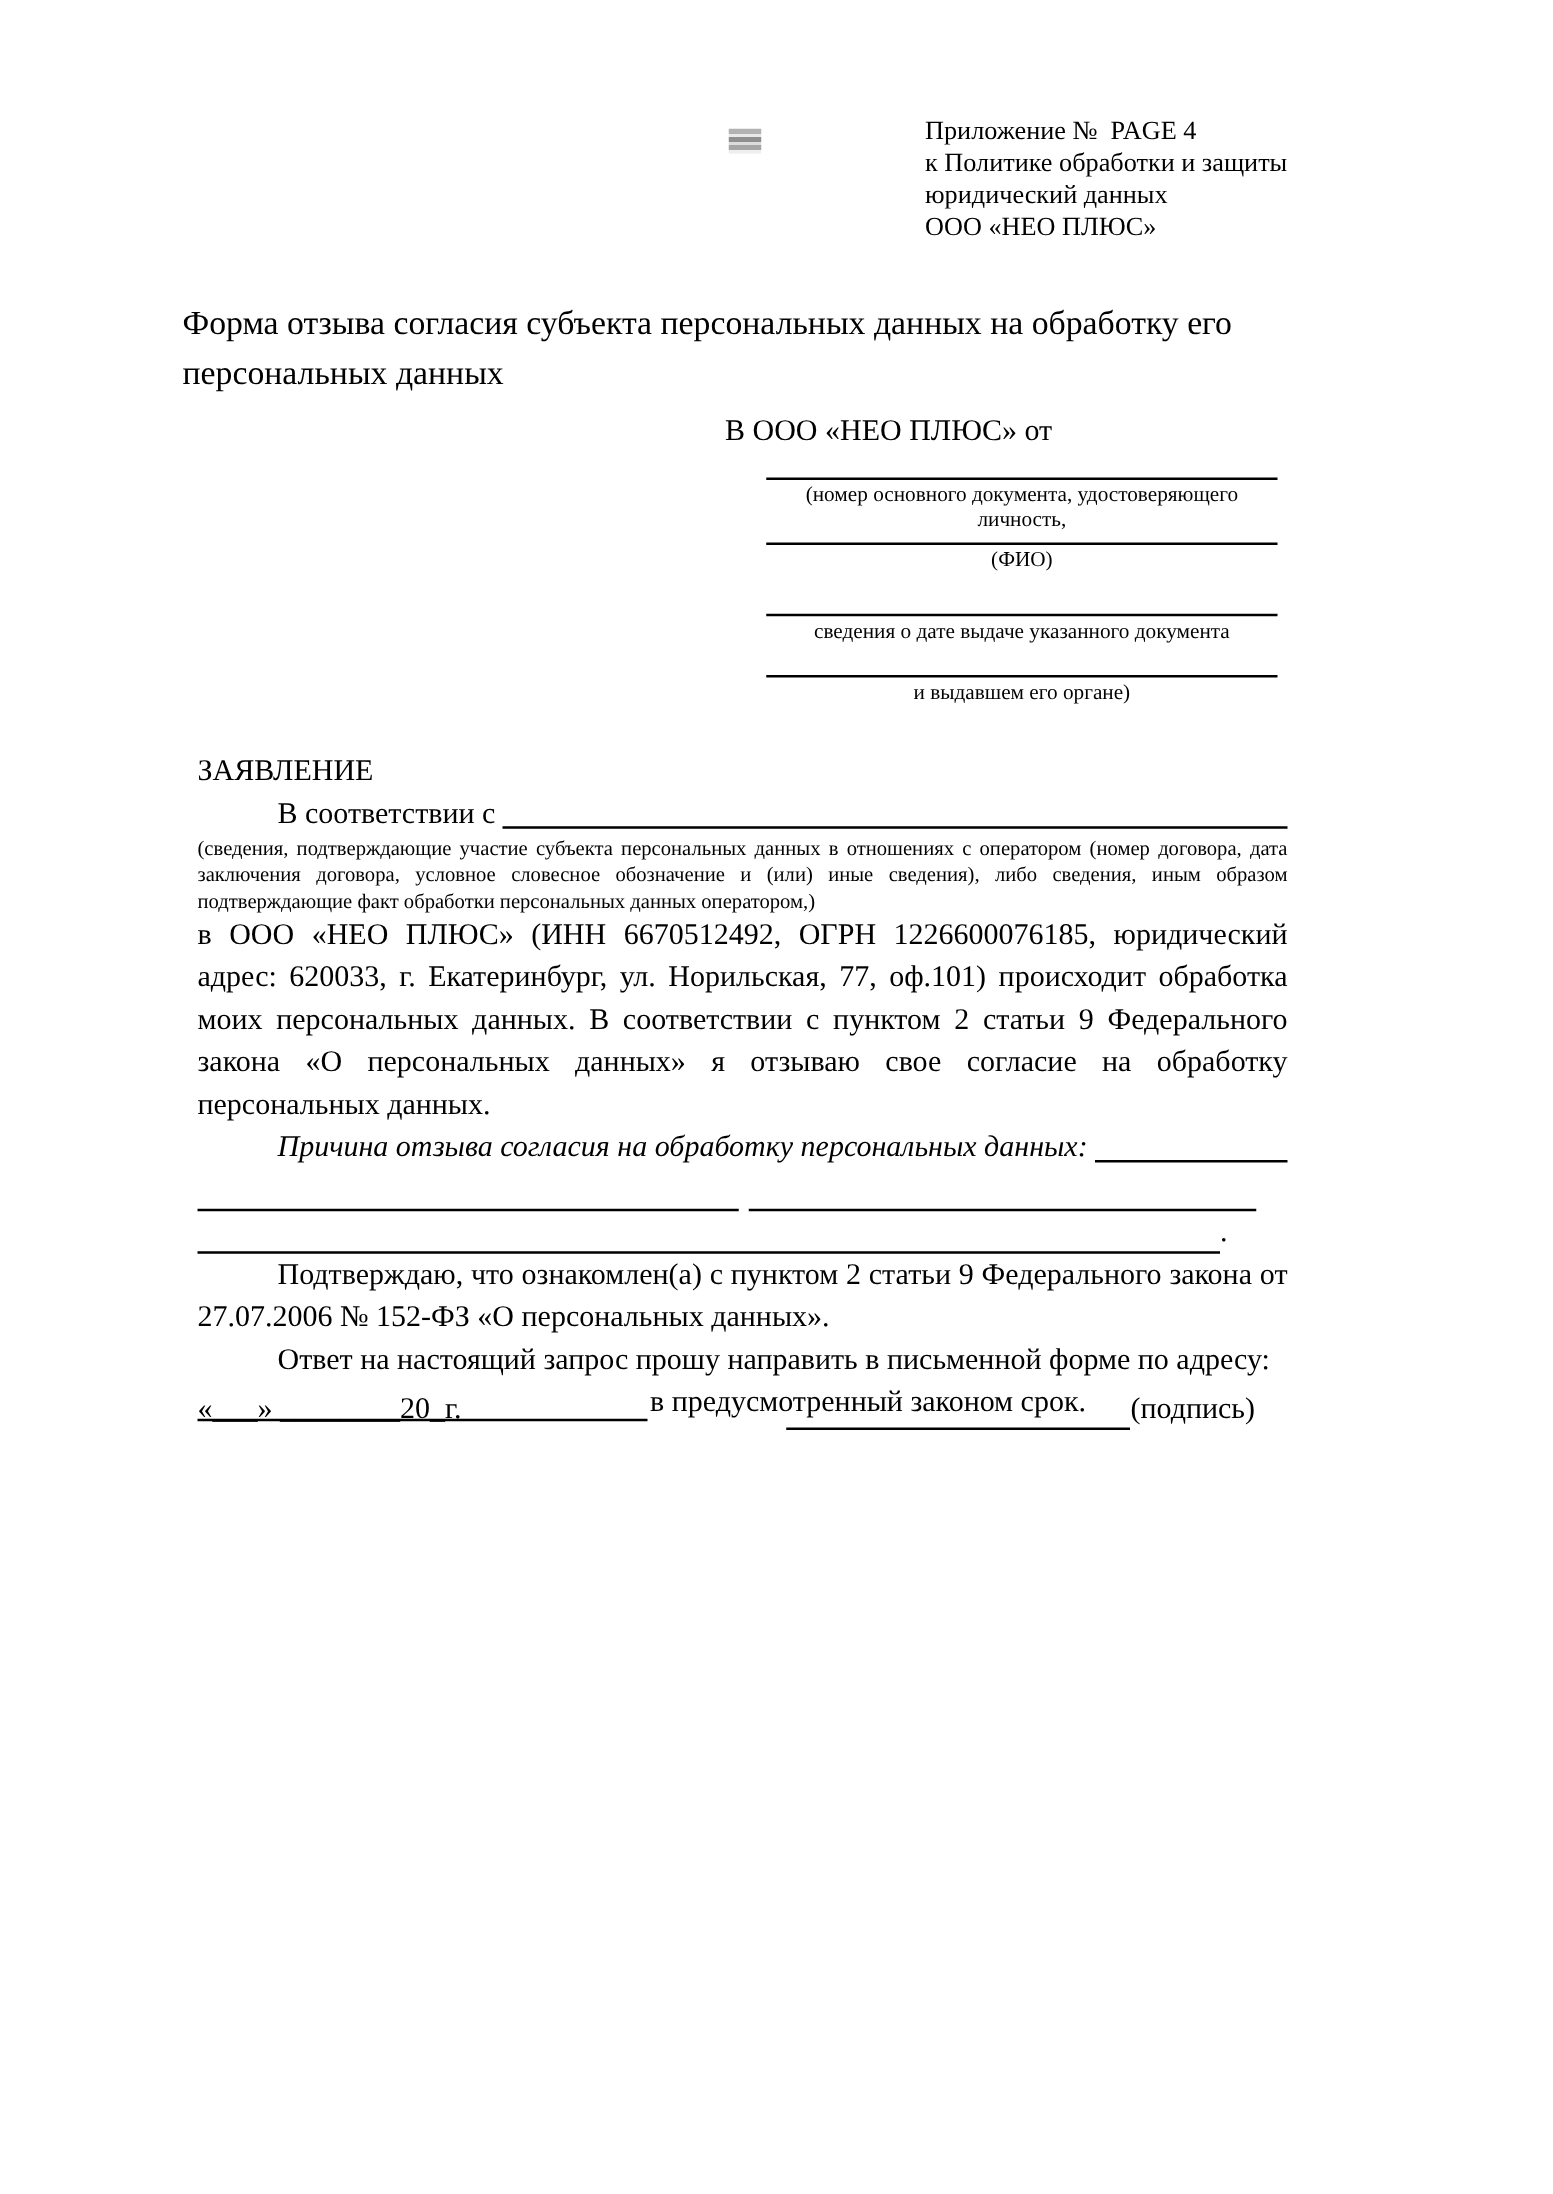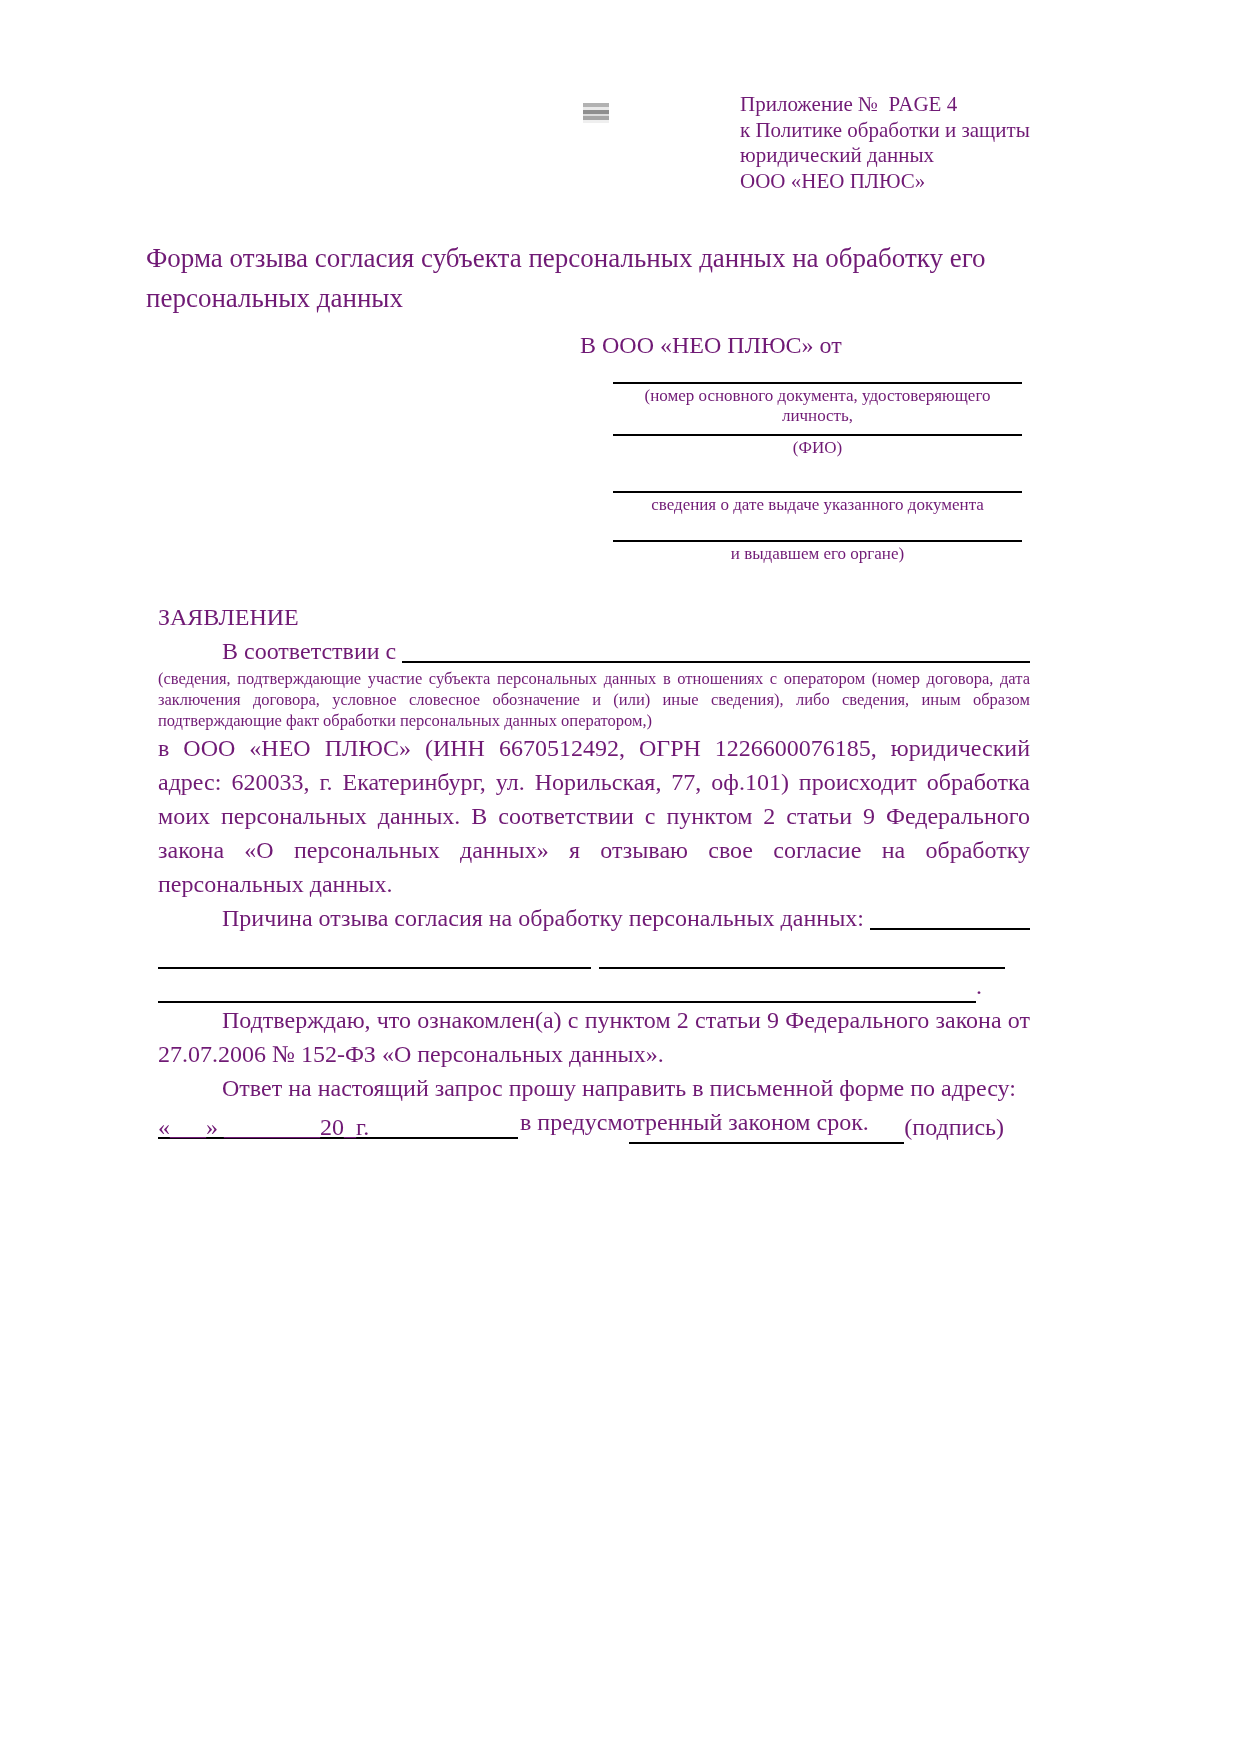--- a/index.html
+++ b/index.html
@@ -1,21 +1,21 @@
 <!DOCTYPE html>
 <html lang="ru"><head>
 <meta charset="utf-8">
 <style>
   html,body { margin:0; padding:0; background:#888; }
   .page {
     position:relative;
     width:1242px; height:1755px;
     margin:0 auto;
     background:#ffffff;
-    color:#701a75;
+    color:#000000;
     font-family:"Liberation Serif","DejaVu Serif",serif;
     overflow:hidden;
   }
   
   .header-block {
     position:absolute; left:740px; top:92px;
     font-size:21px; line-height:25.5px;
   }
   .header-line { display:block; white-space:pre; }
   
@@ -48,29 +48,29 @@
   }
   .stmt-heading { text-align:left; }
   .intro-row { display:flex; }
   .intro-prefix { text-indent:64px; white-space:pre; }
   .fill { flex:1 1 auto; border-bottom:2px solid #000; margin-bottom:5px; }
   .fine-print {
     font-size:16.5px; line-height:21px; text-align:justify; margin:0;
   }
   .body-par { text-align:justify; margin:0; }
   .reason-row { display:flex; }
-  .reason-label { text-indent:64px; white-space:pre; }
+  .reason-label { text-indent:64px; white-space:pre;font-style:italic; }
   .blank-row { display:flex; height:34px; align-items:flex-end; }
   .blank-row .seg { border-bottom:2.5px solid #000; height:30px; }
   .seg-a { width:433px; margin-right:8px; }
   .seg-b { width:406px; }
   .seg-c { width:818px; }
   .confirm-par { text-align:justify; text-indent:64px; margin:0; }
   .reply-line1 { text-indent:64px; white-space:nowrap; }
-  .reply-line2 { display:flex; align-items:flex-end; }
+  .reply-line2 { display:flex; }
   .reply-blank { width:360px; border-bottom:2px solid #000; height:30px; margin-right:2px; }
   
   .footer-row {
     position:absolute; left:158px; top:1110px; width:872px;
     display:flex; justify-content:space-between; align-items:flex-end;
     font-size:24px; line-height:34px;
   }
   .date-line { white-space:pre; }
   .sig-group { display:flex; align-items:flex-end; padding-right:26px; }
   .sig-blank { width:275px; border-bottom:2px solid #000; height:30px; }

